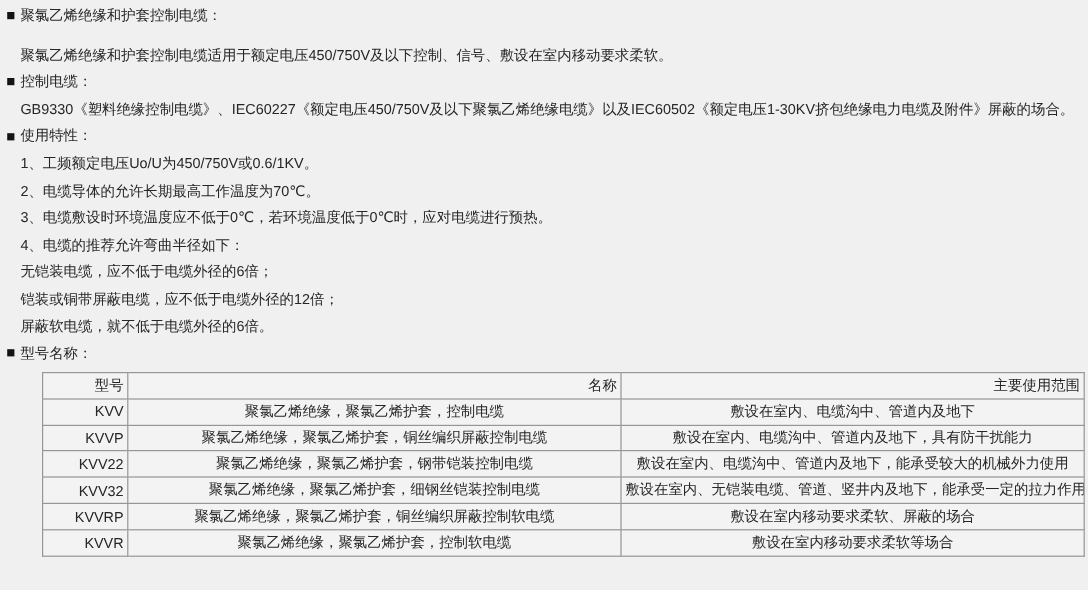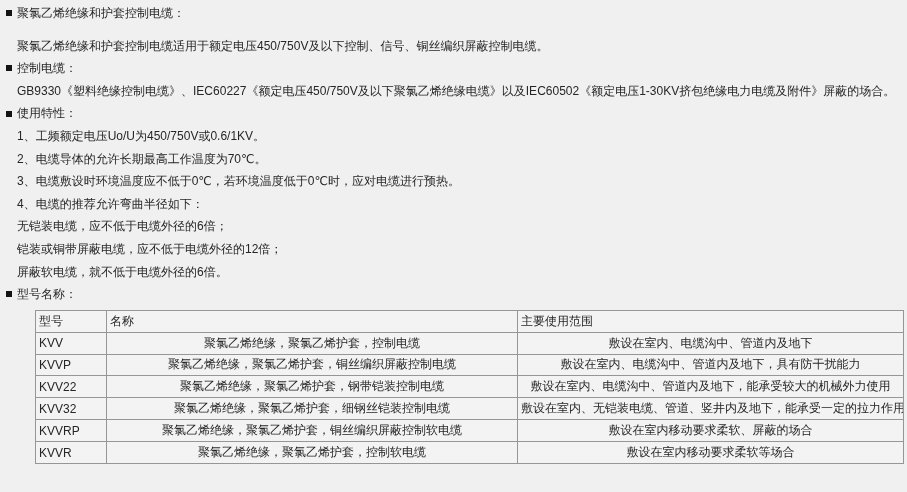--- a/index.html
+++ b/index.html
@@ -50,36 +50,36 @@
   .model-table th, .model-table td {
     border: 1px solid #969696;
     height: 21.9px;
     padding: 0 3px;
     font-weight: normal;
     font-size: 12px;
     white-space: nowrap;
     overflow: hidden;
     vertical-align: middle;
   }
-  .model-table th { text-align: left; font-family: Liberation Mono, monospace; }
-  .model-table td.col-model { text-align: left; }
+  .model-table th { text-align: right; font-family: Liberation Mono, monospace; }
+  .model-table td.col-model { text-align: right; }
   .model-table td { text-align: center; }
 </style>
 </head>
 <body>
 
 <div class="content">
 
   <div class="line has-bullet gap-after">
     <span class="bullet"></span>
     <span>聚氯乙烯绝缘和护套控制电缆：</span>
   </div>
 
   <div class="line">
-    <span>聚氯乙烯绝缘和护套控制电缆适用于额定电压450/750V及以下控制、信号、铜丝编织屏蔽控制电缆。</span>
+    <span>聚氯乙烯绝缘和护套控制电缆适用于额定电压450/750V及以下控制、信号、敷设在室内移动要求柔软。</span>
   </div>
 
   <div class="line has-bullet">
     <span class="bullet"></span>
     <span>控制电缆：</span>
   </div>
 
   <div class="line">
     <span>GB9330《塑料绝缘控制电缆》、IEC60227《额定电压450/750V及以下聚氯乙烯绝缘电缆》以及IEC60502《额定电压1-30KV挤包绝缘电力电缆及附件》屏蔽的场合。</span>
   </div>

